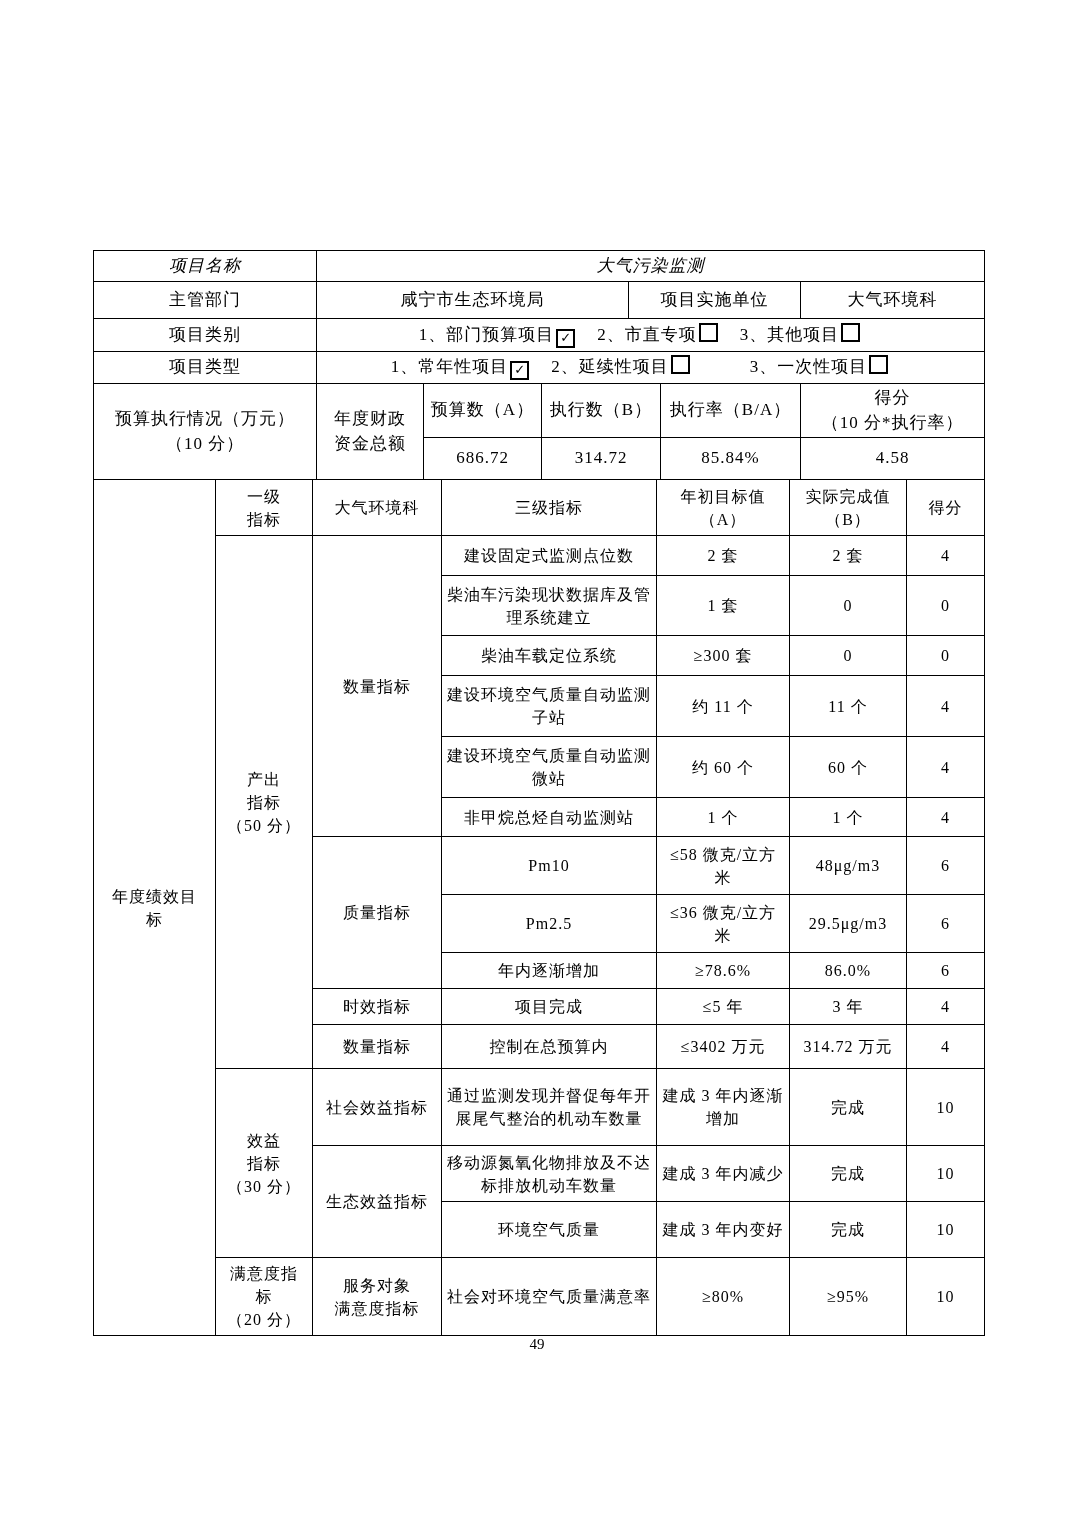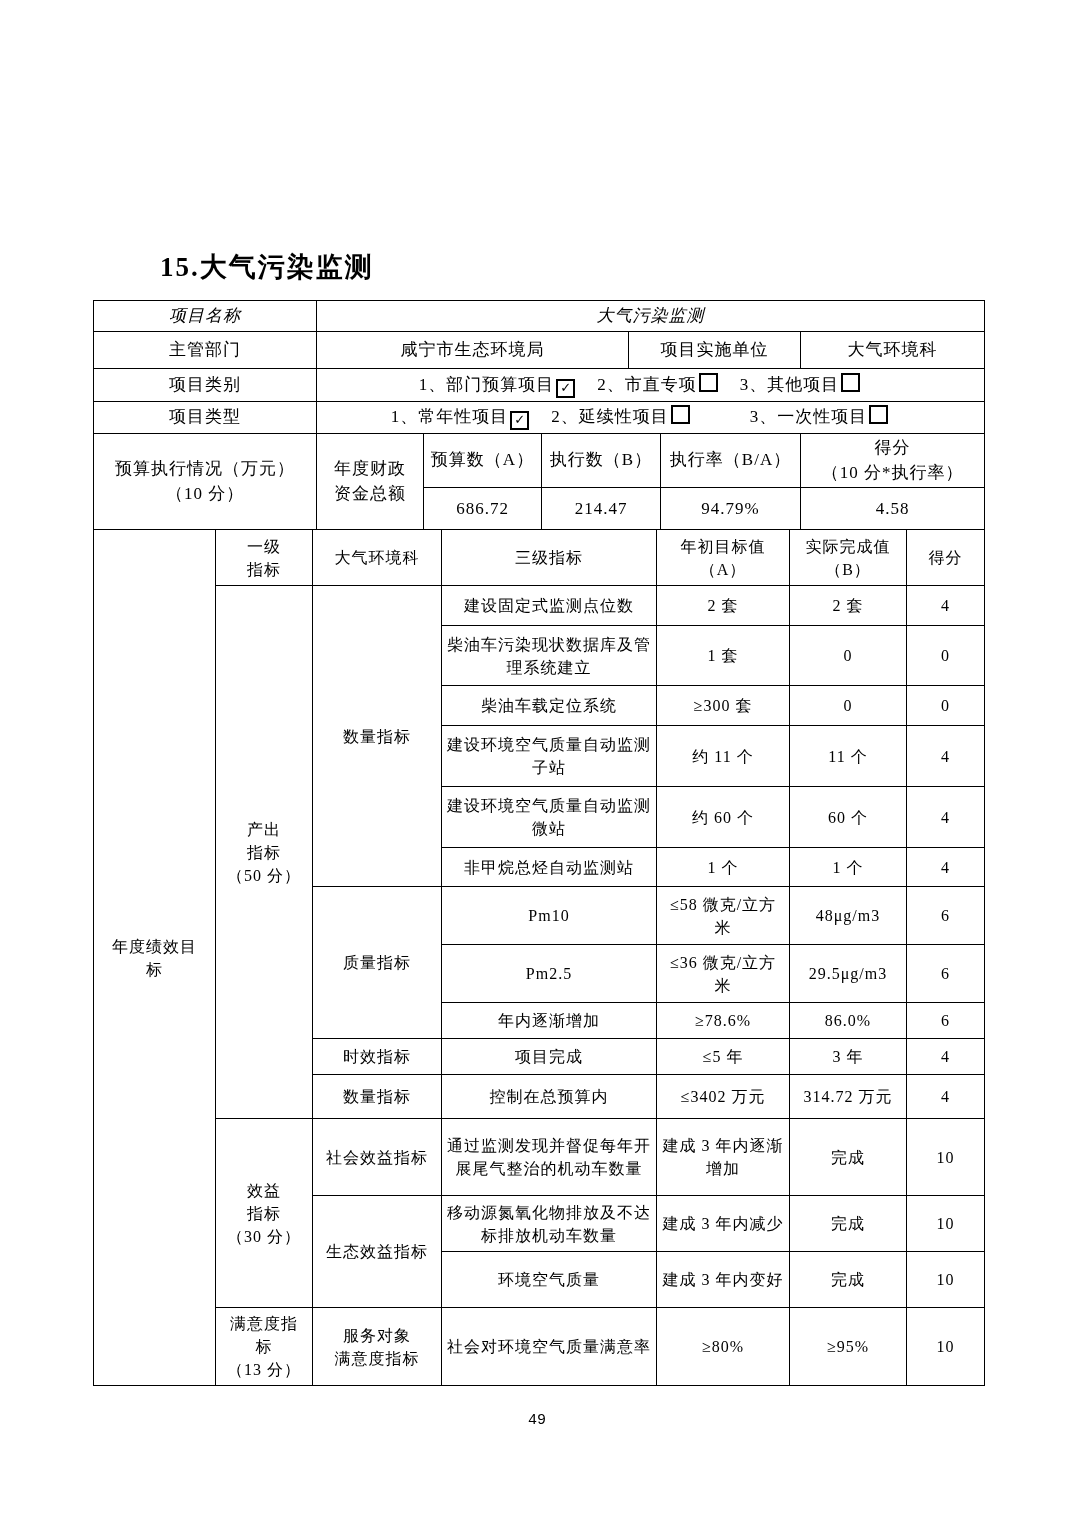--- a/index.html
+++ b/index.html
@@ -53,30 +53,29 @@
   
   .opt{margin-right:22px;white-space:nowrap;}
   .opts-type .opt:nth-child(3){margin-left:38px;}
   .cb{
     display:inline-block;width:15px;height:15px;border:2px solid #000;
     line-height:13px;font-size:13px;font-weight:700;text-align:center;
     vertical-align:-2px;margin-left:2px;letter-spacing:0;
     font-family:"DejaVu Sans","Liberation Sans",sans-serif;
   }
   .pageno{
-    text-align:center;margin-top:26px;font-size:15px;letter-spacing:0;
-    font-family:Liberation Mono, monospace;
+    text-align:center;font-size:15px;letter-spacing:0;
+    font-family:Liberation Serif, serif;
   }
 </style>
 </head>
 <body>
 
 <div class="page">
 
-  <h1 class="title">15.大气污染监测</h1>
 
   <table class="tbl upper">
     <colgroup>
       <col style="width:223px">
         <col style="width:107px">
         <col style="width:118px">
       <col style="width:87px">
         <col style="width:32px">
         <col style="width:140px">
       <col style="width:184px">
@@ -106,22 +105,22 @@
       <td rowspan="2" class="pre">年度财政
 资金总额</td>
       <td>预算数（A）</td>
       <td colspan="2">执行数（B）</td>
       <td>执行率（B/A）</td>
       <td class="pre">得分
 （10 分*执行率）</td>
     </tr>
     <tr>
       <td>686.72</td>
-      <td colspan="2">214.47</td>
-      <td>94.79%</td>
+      <td colspan="2">314.72</td>
+      <td>85.84%</td>
       <td>4.58</td>
     </tr>
   </tbody>
     </table>
 
   <table class="tbl perf">
     <colgroup>
       <col style="width:122px">
         <col style="width:97px">
         <col style="width:129px">
@@ -236,21 +235,21 @@
         </tr>
         <tr>
           <td class="col-level3">环境空气质量</td>
           <td class="col-target">建成 3 年内变好</td>
           <td class="col-actual">完成</td>
           <td class="col-score">10</td>
         </tr>
         <tr>
           <td class="col-level1 pre">满意度指
 标
-（13 分）</td>
+（20 分）</td>
           <td class="col-level2 pre">服务对象
 满意度指标</td>
           <td class="col-level3">社会对环境空气质量满意率</td>
           <td class="col-target">≥80%</td>
           <td class="col-actual">≥95%</td>
           <td class="col-score">10</td>
         </tr>
       </tbody>
   </table>
 

